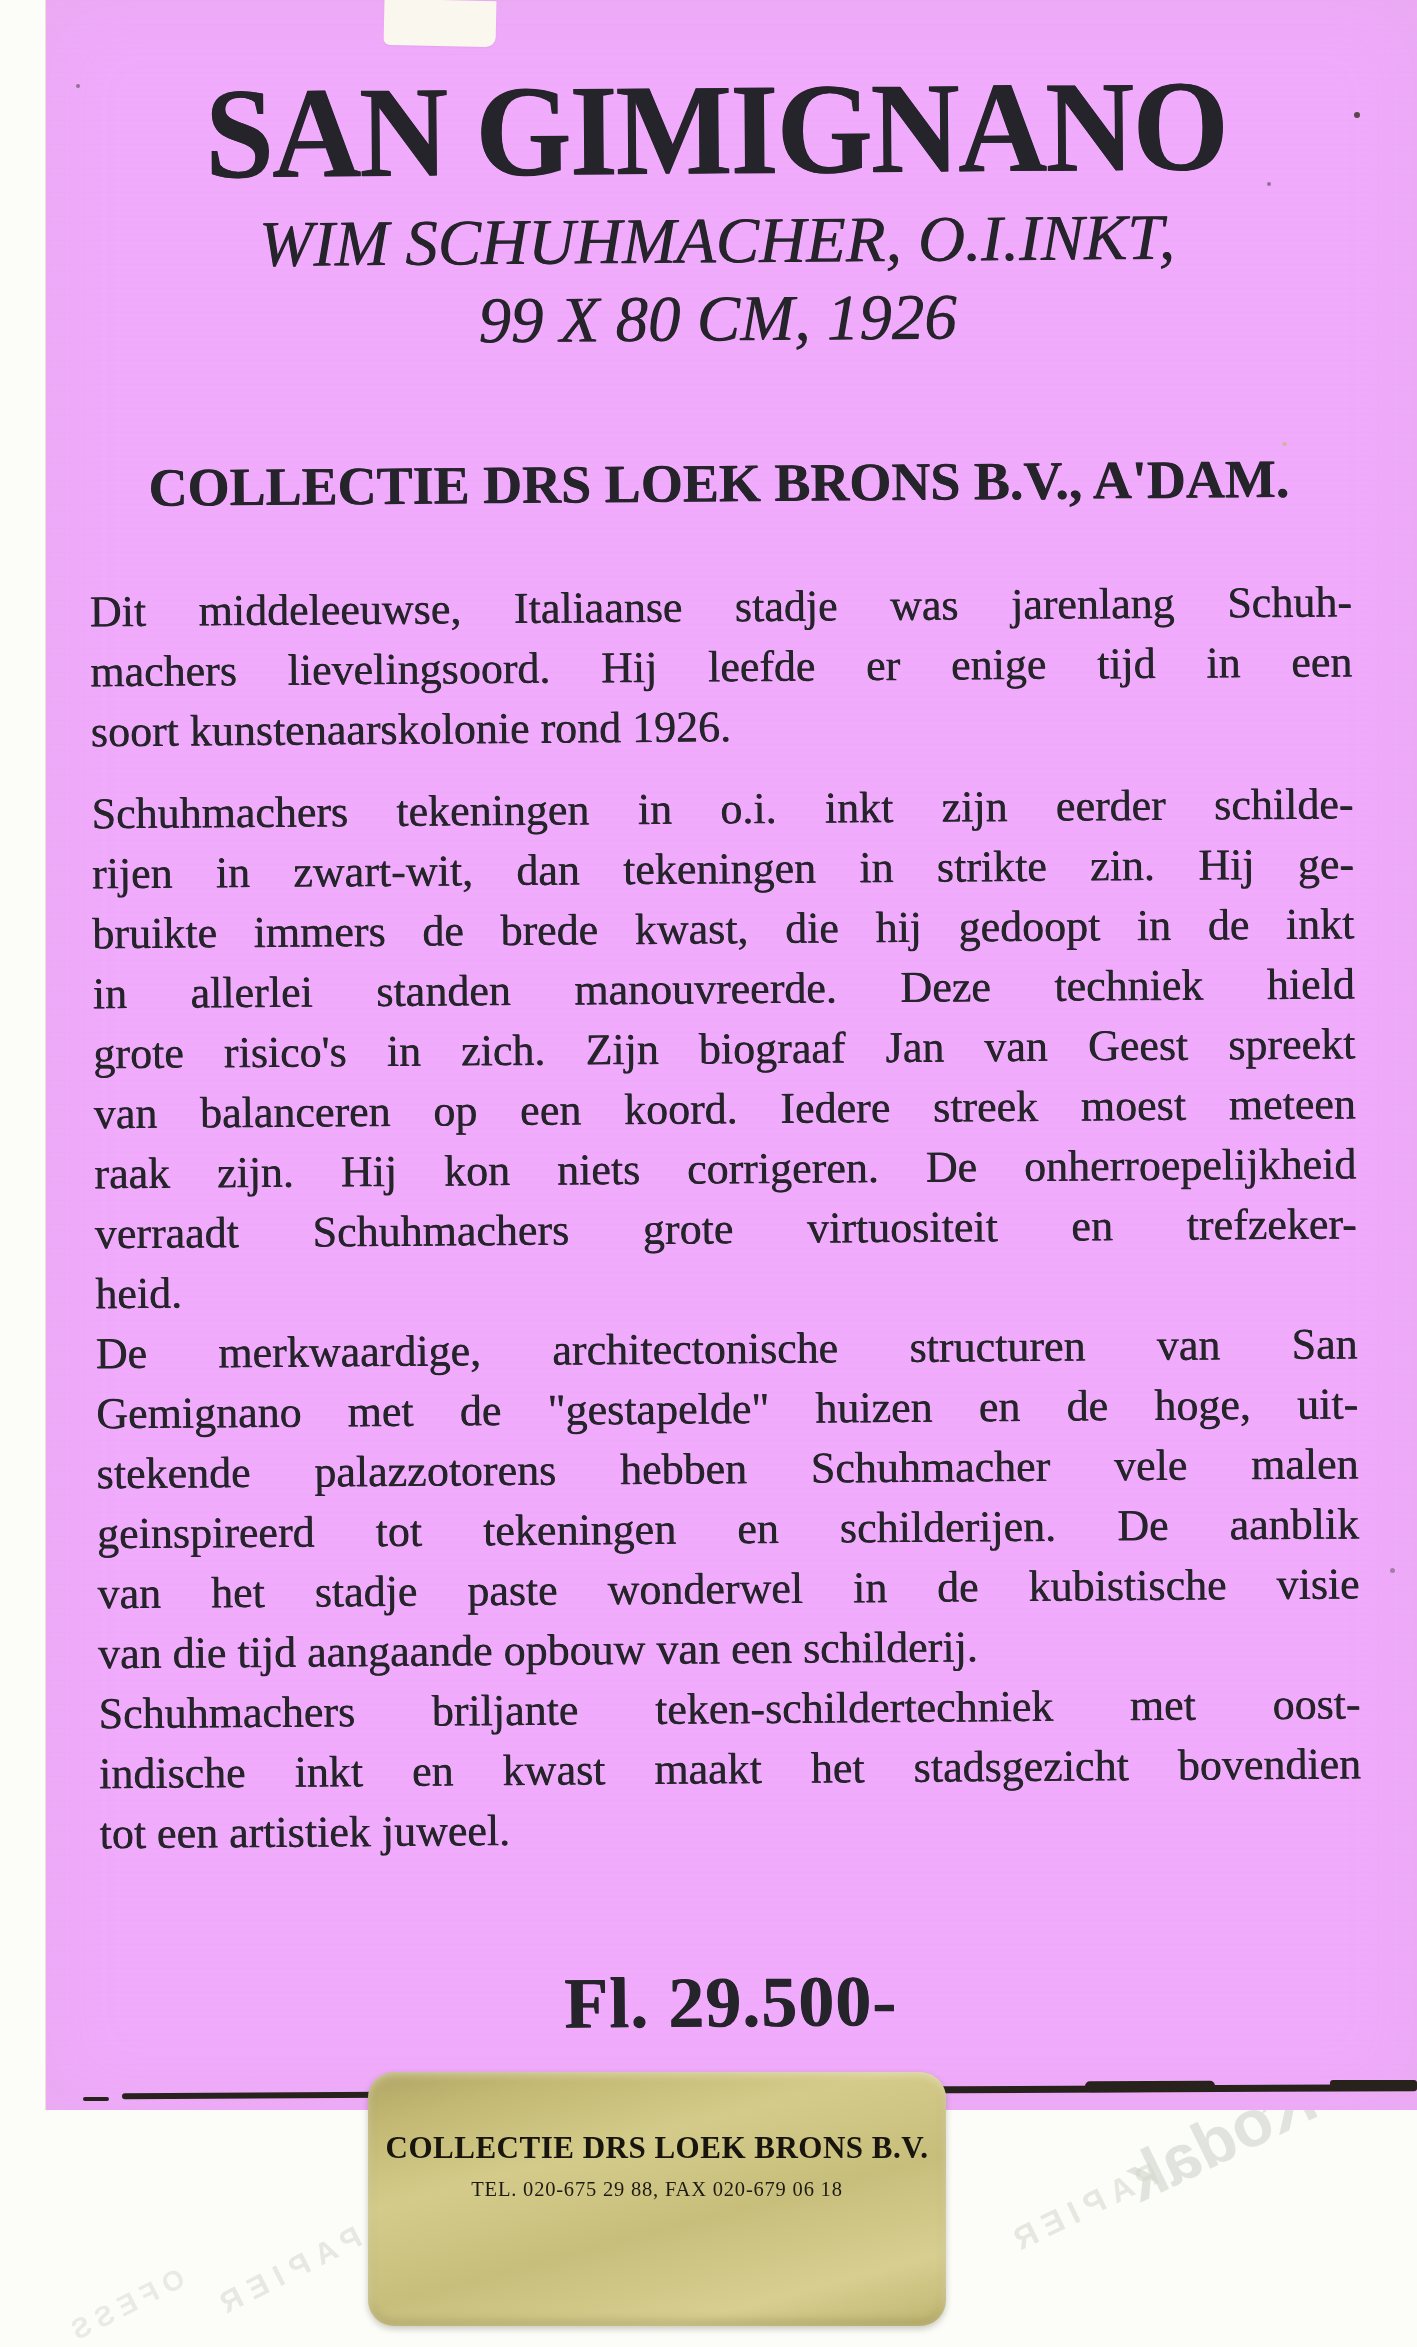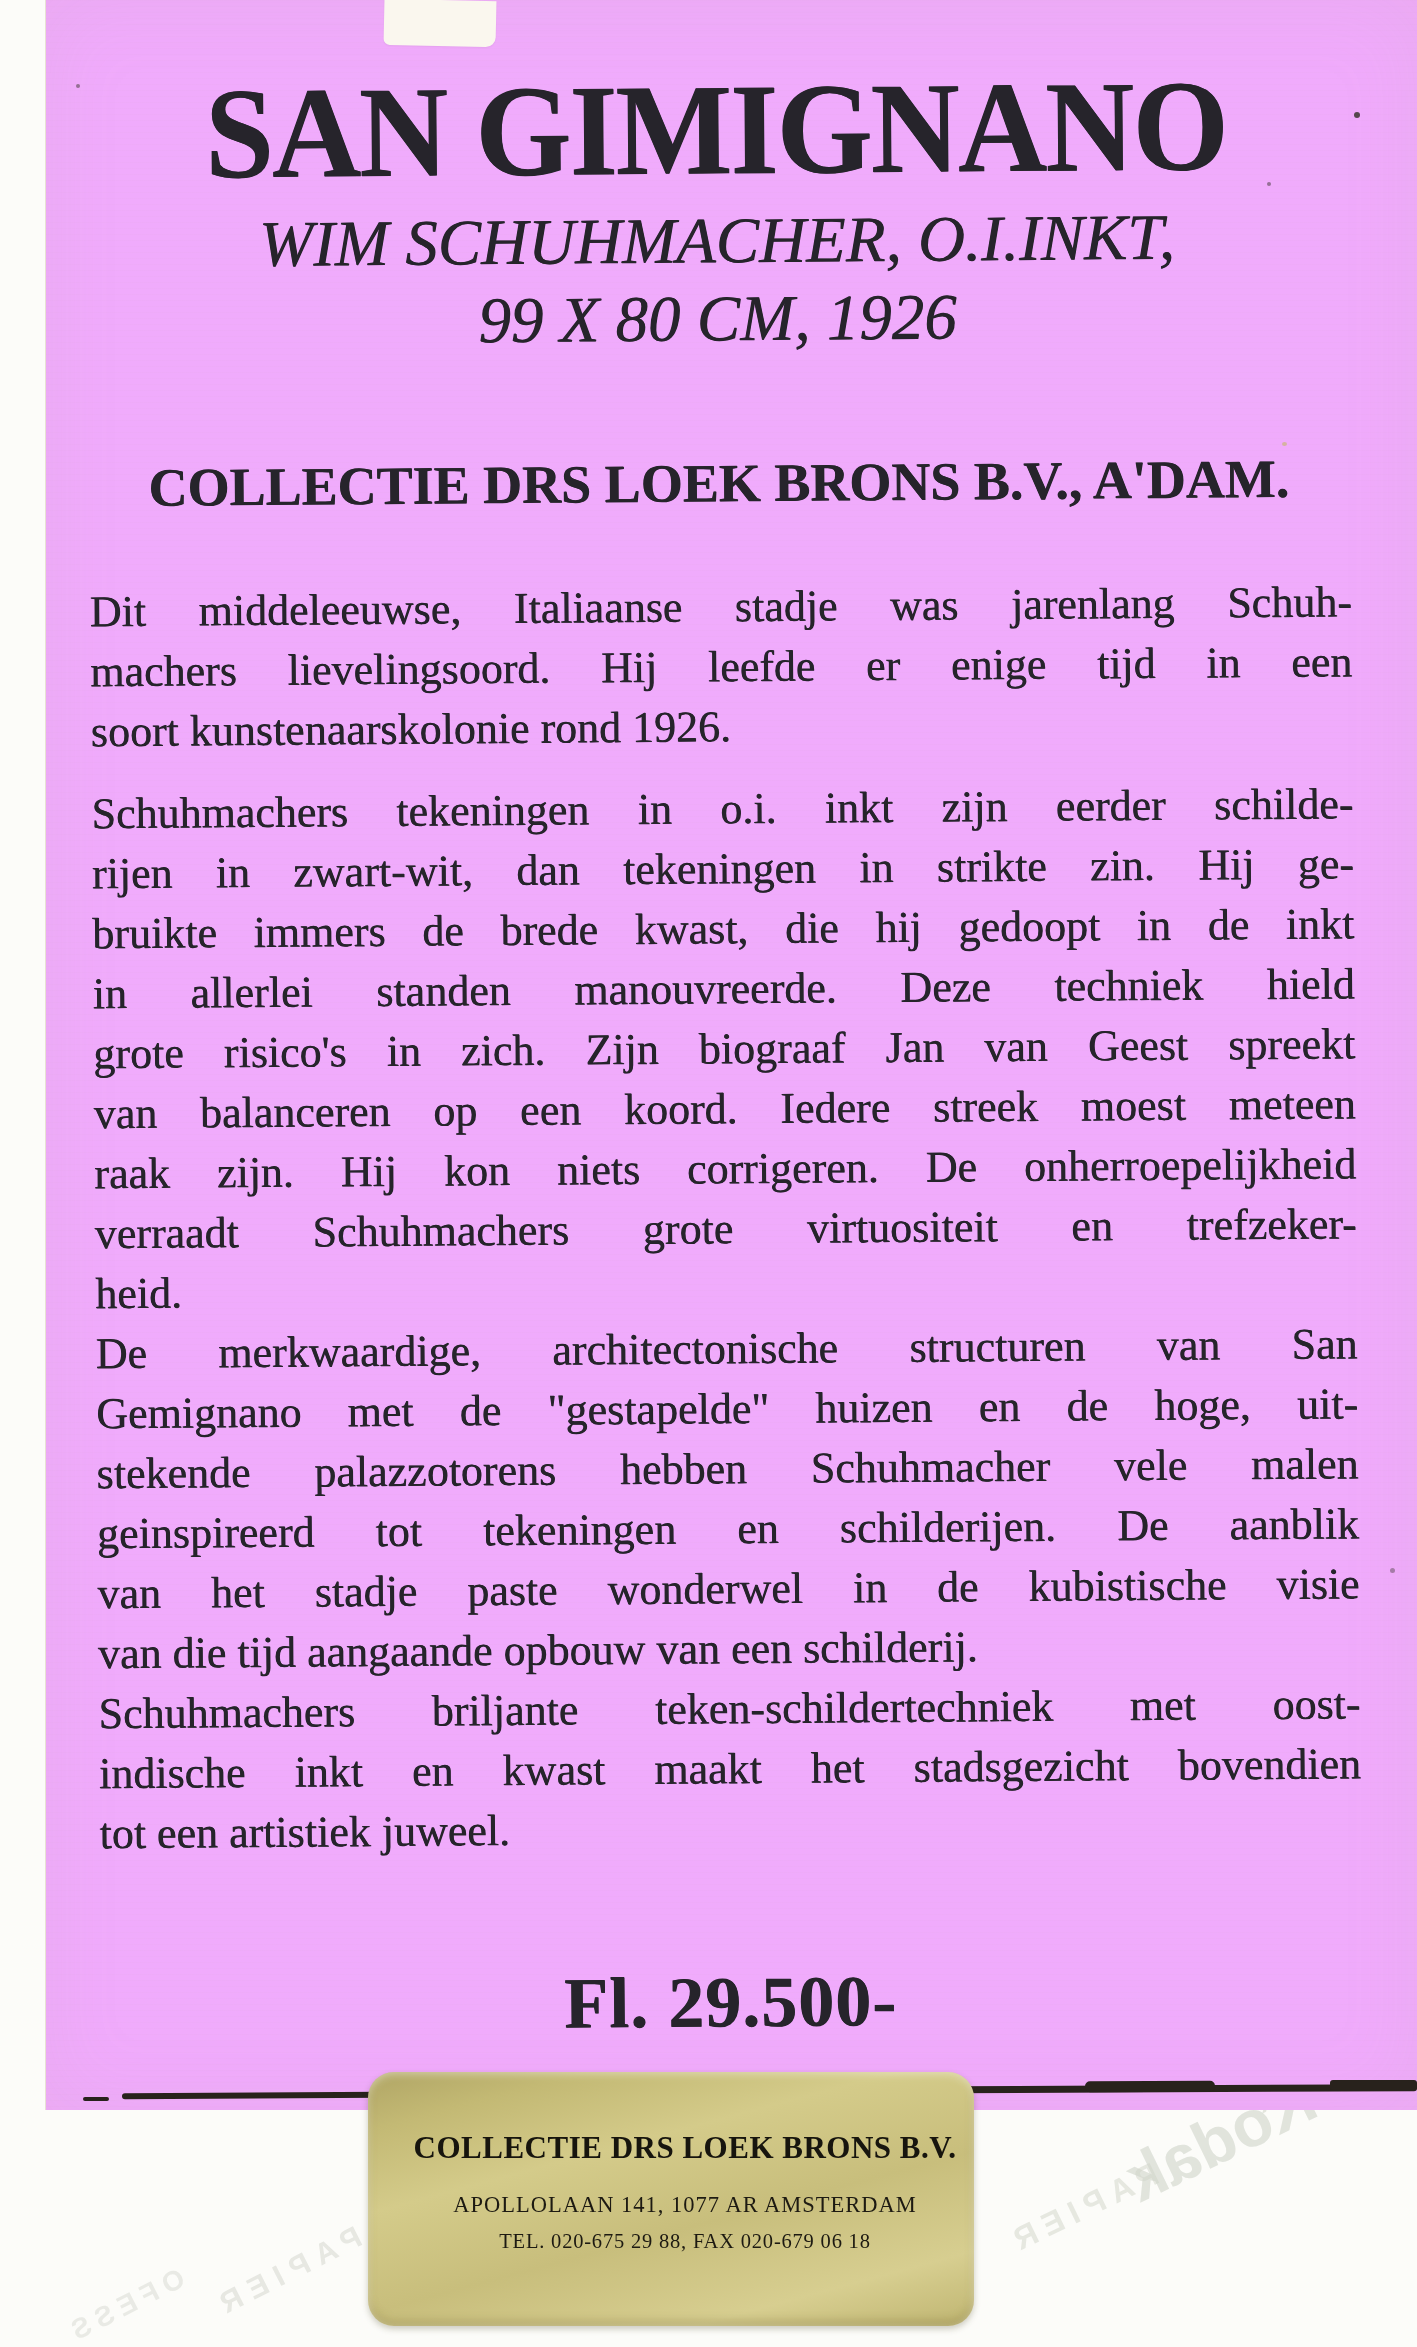--- a/index.html
+++ b/index.html
@@ -79,21 +79,20 @@
   .seg.s5{left:1330px;top:2080px;width:87px;height:10px;}
 
   
   .sticker{
     position:absolute;left:368px;top:2072px;width:578px;height:254px;
     border-radius:26px;z-index:5;text-align:center;
     background:linear-gradient(165deg,#b0a565 0%,#c3b974 14%,#d4cb8a 34%,#c8be7c 58%,#d7ce90 82%,#bfb571 100%);
     box-shadow:0 3px 6px rgba(60,55,20,.25),
                inset 0 2px 8px rgba(255,255,245,.5),
                inset 0 -5px 10px rgba(110,95,40,.30);
-    padding-left:28px;
   }
   .st1{margin-top:58px;font-weight:700;font-size:31px;letter-spacing:.5px;color:#17150e;}
   .st2{margin-top:26px;font-size:22.5px;letter-spacing:1px;color:#1d1a12;}
   .st3{margin-top:12px;font-size:20.5px;letter-spacing:.8px;color:#1d1a12;}
 
   
   .spk{position:absolute;border-radius:50%;background:#3a352e;z-index:2;}
   .spk.a{left:1354px;top:112px;width:6px;height:6px;opacity:.85;}
   .spk.b{left:76px;top:84px;width:4px;height:4px;opacity:.5;}
   .spk.c{left:1267px;top:182px;width:4px;height:4px;opacity:.5;}
@@ -161,21 +160,20 @@
   </div>
 
   <div class="seg s1"></div>
   <div class="seg s2"></div>
   <div class="seg s3"></div>
   <div class="seg s4"></div>
   <div class="seg s5"></div>
 
   <div class="sticker">
     <div class="st1">COLLECTIE DRS LOEK BRONS B.V.</div>
-    <div class="st2">APOLLOLAAN 141, 1077 AR AMSTERDAM</div>
     <div class="st3">TEL. 020-675 29 88, FAX 020-679 06 18</div>
   </div>
 
   <div class="spk a"></div>
   <div class="spk b"></div>
   <div class="spk c"></div>
   <div class="spk d"></div>
   <div class="spk e"></div>
 </div>
 

